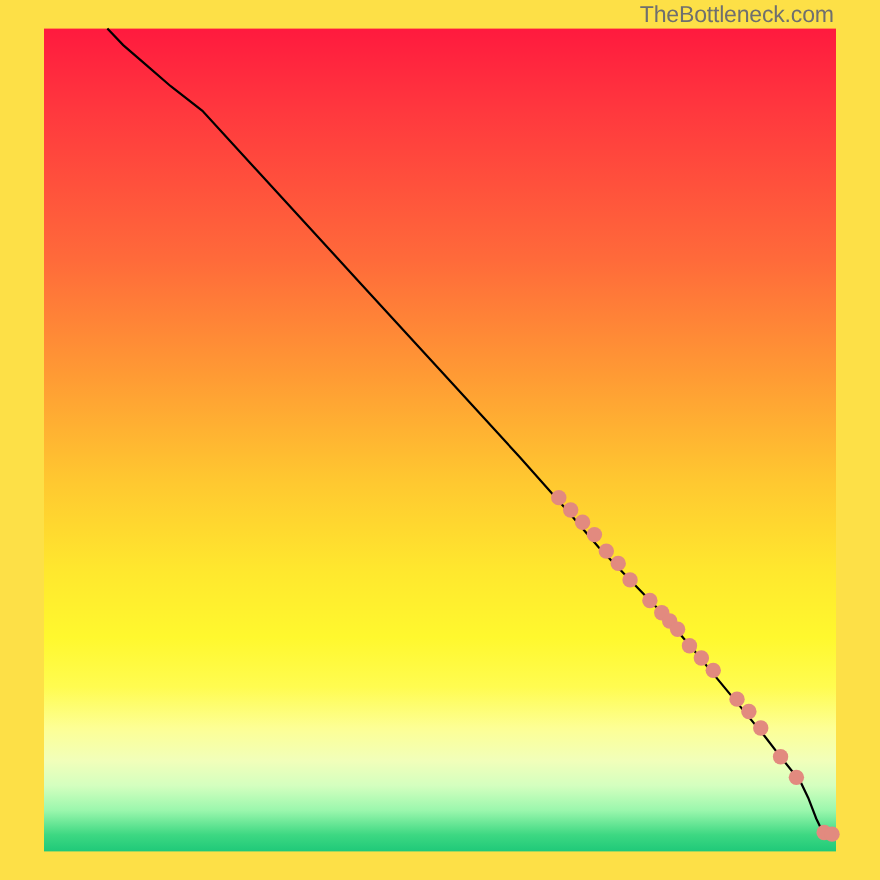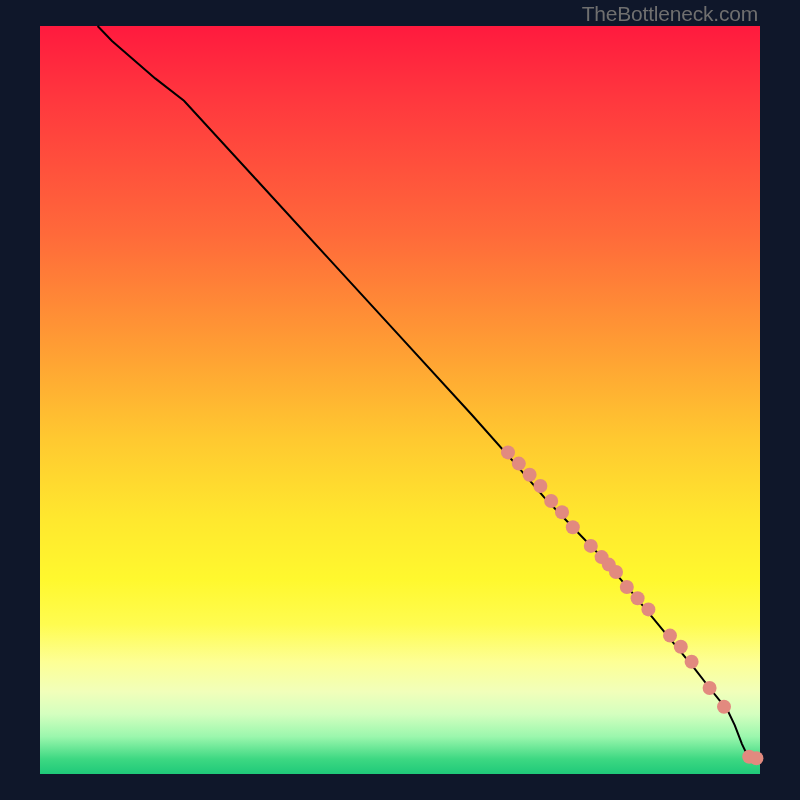--- a/index.html
+++ b/index.html
@@ -10,21 +10,21 @@
     background: #000000;
     overflow: hidden;
     font-family: Arial, Helvetica, sans-serif;
   }
   .frame {
     position: absolute;
     top: 0;
     left: 0;
     width: 800px;
     height: 800px;
-    background: #0f172a;
+    background: #fde047;
   }
   .plot-area {
     position: absolute;
     left: 40px;
     top: 26px;
     width: 720px;
     height: 748px;
     
     background: linear-gradient(
       to bottom,

